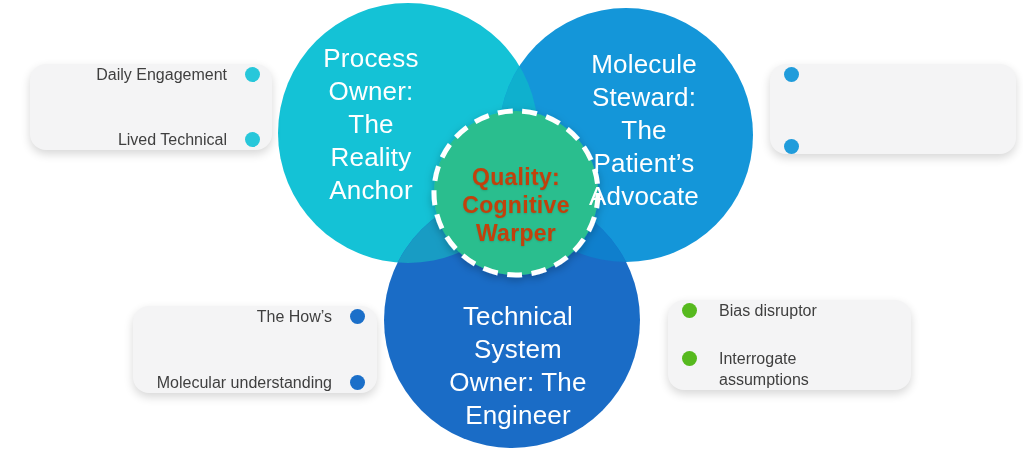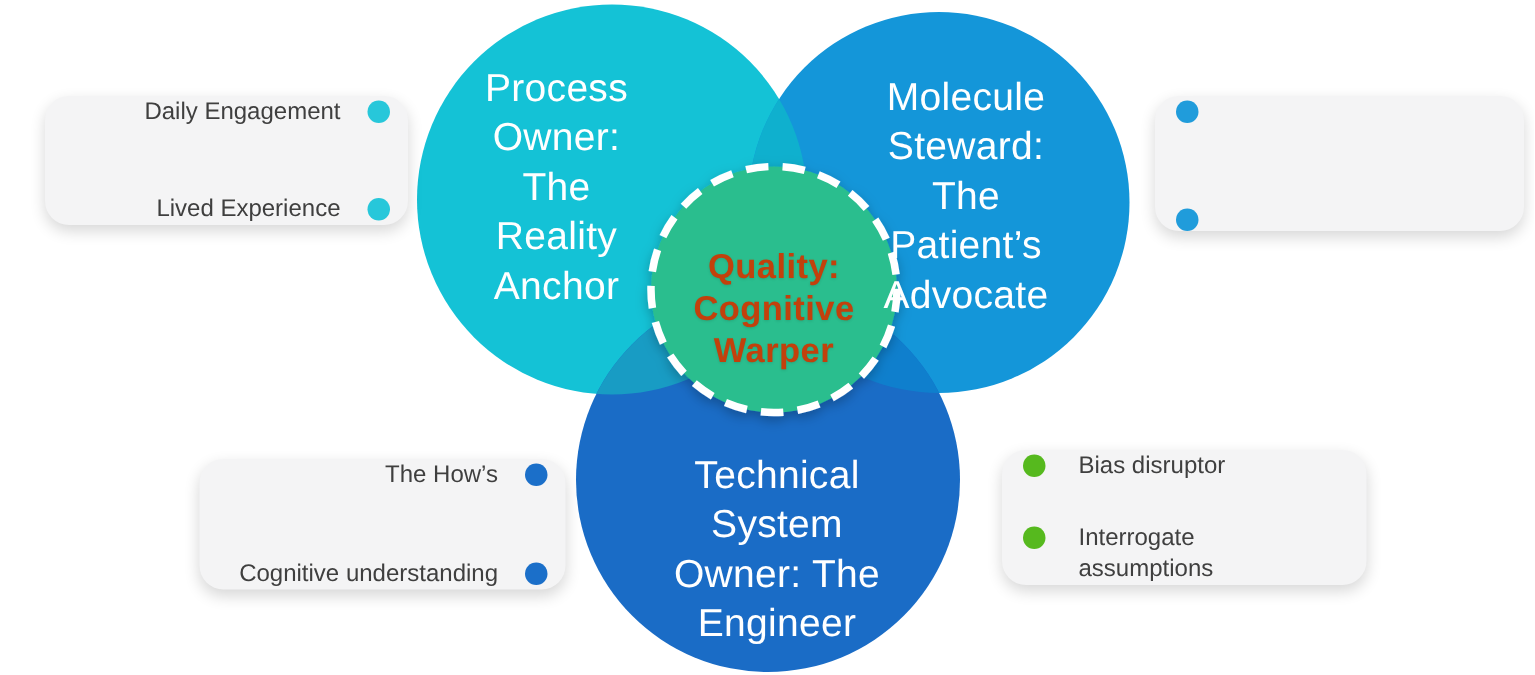--- a/index.html
+++ b/index.html
@@ -133,21 +133,21 @@
 Cognitive
 Warper</div>
 
   <div class="callout align-right" style="left:30px; top:64px; width:230px; height:86px;">
     <div class="row">
       <span class="item-label">Daily Engagement</span>
       <span class="dot" style="background-color: rgb(39, 199, 218);"></span>
     </div>
     <div class="gap-md"></div>
     <div class="row">
-      <span class="item-label">Lived Experience</span>
+      <span class="item-label">Lived Technical</span>
       <span class="dot" style="background-color: rgb(39, 199, 218);"></span>
     </div>
   </div>
 
   <div class="callout align-left" style="left:770px; top:64px; width:232px; height:90px;">
     <div class="row">
       <span class="dot" style="background-color: rgb(32, 156, 219);"></span>
     </div>
     <div class="gap-sm"></div>
     <div class="row">
@@ -155,21 +155,21 @@
     </div>
   </div>
 
   <div class="callout align-right" style="left:133px; top:306px; width:232px; height:87px;">
     <div class="row">
       <span class="item-label">The How’s</span>
       <span class="dot" style="background-color: rgb(27, 111, 201);"></span>
     </div>
     <div class="gap-md"></div>
     <div class="row">
-      <span class="item-label">Cognitive understanding</span>
+      <span class="item-label">Molecular understanding</span>
       <span class="dot" style="background-color: rgb(27, 111, 201);"></span>
     </div>
   </div>
 
   <div class="callout align-left" style="left:668px; top:300px; width:229px; height:90px;">
     <div class="row">
       <span class="dot" style="background-color: rgb(86, 185, 30);"></span>
       <span class="item-label" style="width:160px;">Bias disruptor</span>
     </div>
     <div class="gap-sm"></div>

